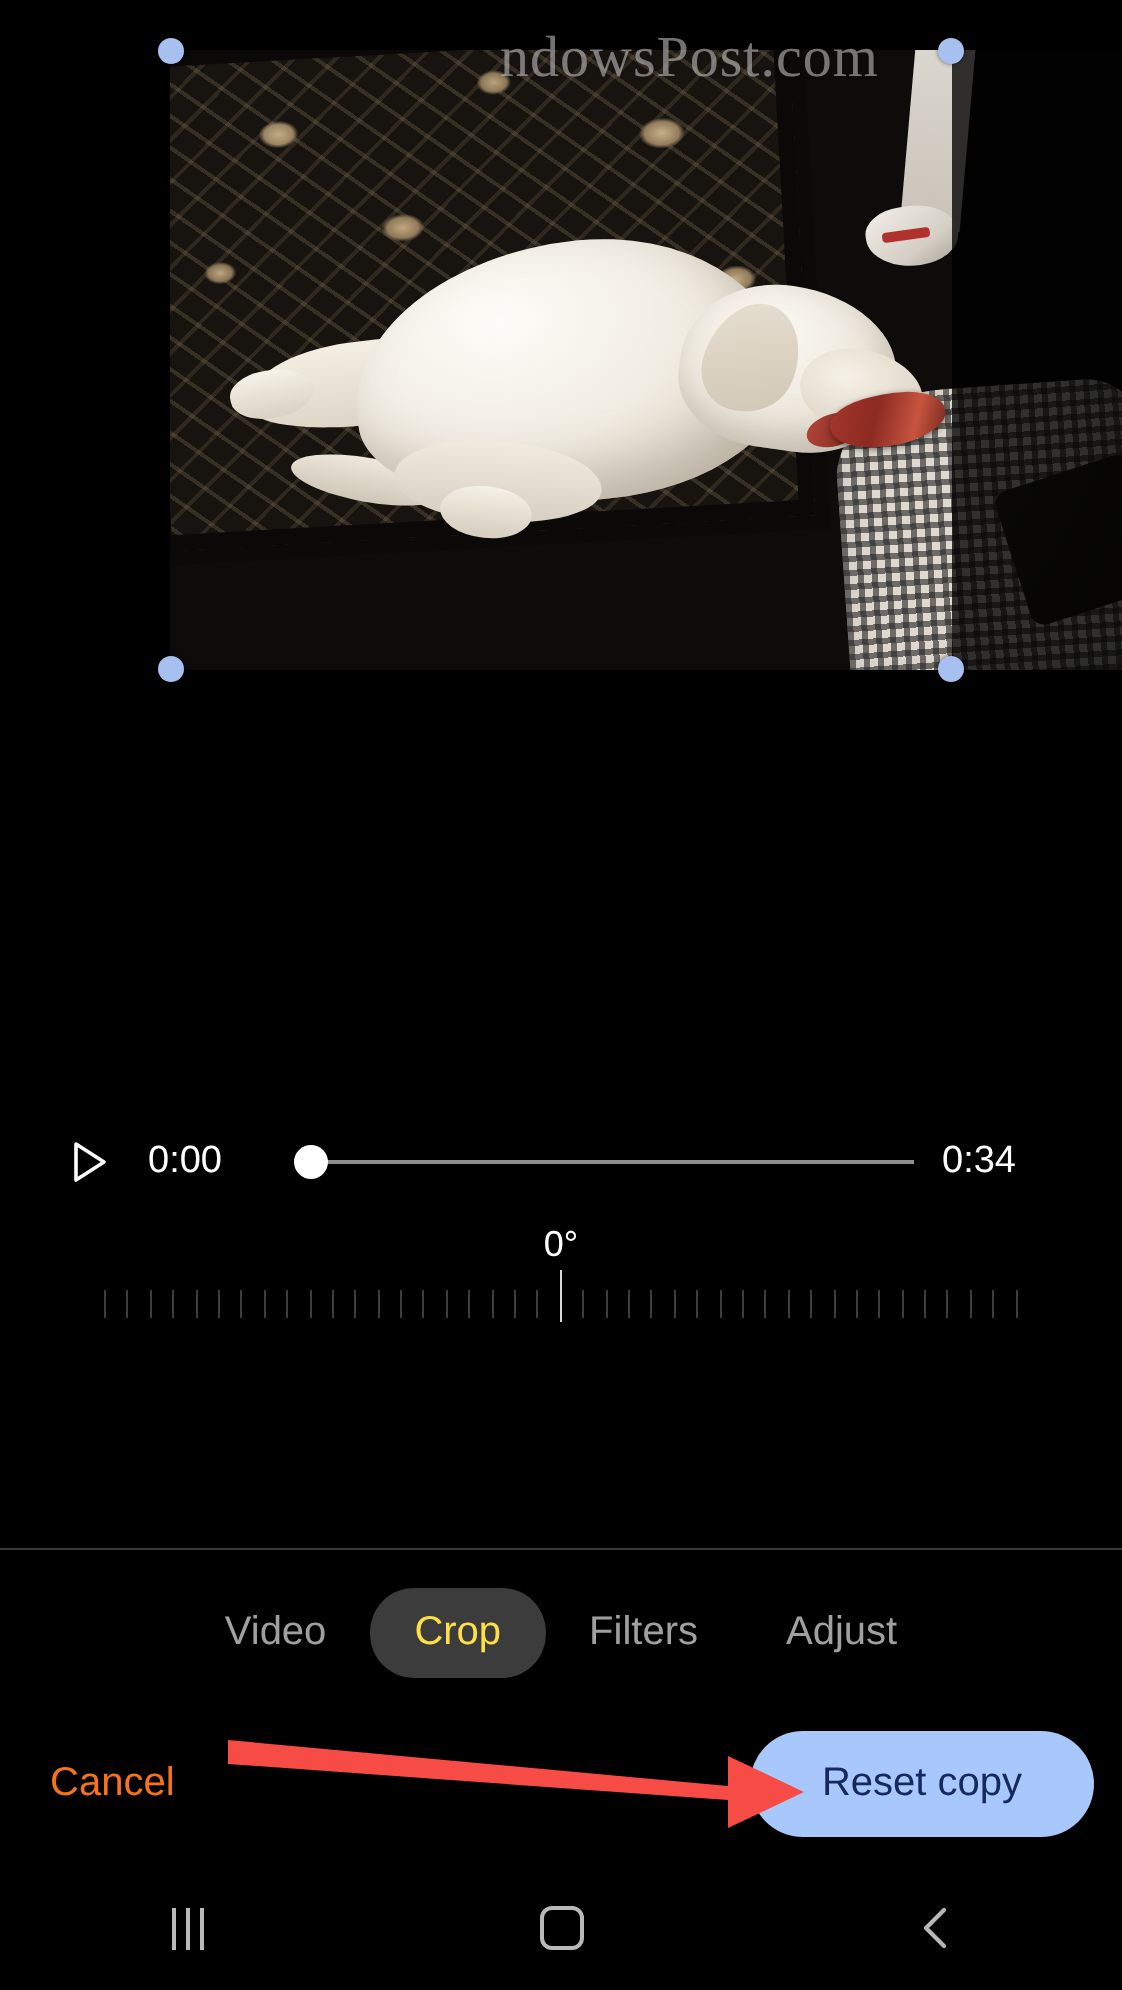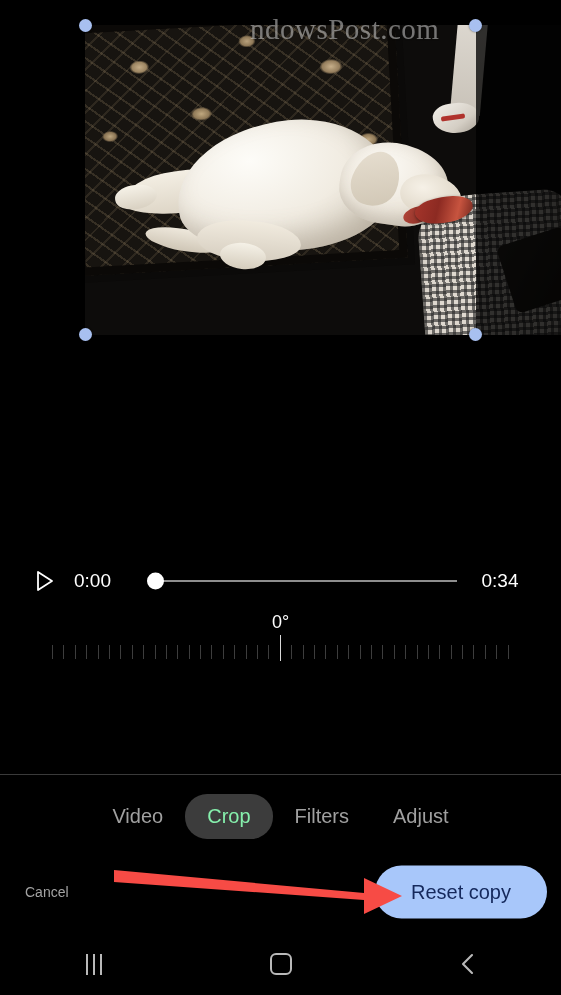--- a/index.html
+++ b/index.html
@@ -259,21 +259,21 @@
   }
   .play-btn {
     width:26px; height:26px;
     display:flex; align-items:center; justify-content:center;
     margin-right:16px;
   }
   .time {
     color:#fff; font-size:19px;
     min-width:58px; text-align:left;
   }
-  .time.end { text-align:center; margin-left:14px; }
+  .time.end { text-align:left; margin-left:14px; }
   .track-wrap {
     flex:1;
     position:relative;
     height:26px;
     margin-left:16px;
     display:flex; align-items:center;
   }
   .track {
     position:absolute;
     left:0; right:0; top:50%;
@@ -350,34 +350,34 @@
     padding:0 18px;
   }
   .tab {
     font-size:20px;
     color:#a0a0a0;
     padding:11px 22px;
     border-radius:22px;
     white-space:nowrap;
   }
   .tab.active {
-    color:#86efac;
+    color:#fde047;
     background:#3c3c3c;
   }
 
   
   .actions {
     position:absolute; left:0; top:858px;
     width:561px; height:68px;
   }
   .cancel-btn {
     position:absolute; left:25px; top:50%;
     transform:translateY(-50%);
-    color:#a3a3a3;
-    font-size:14px;
+    color:#f97316;
+    font-size:20px;
   }
   .save-btn {
     position:absolute; right:14px; top:50%;
     transform:translateY(-50%);
     background:#a8c7fa;
     color:#15295c;
     font-size:20px;
     padding:15px 36px;
     border-radius:30px;
     border:none;

